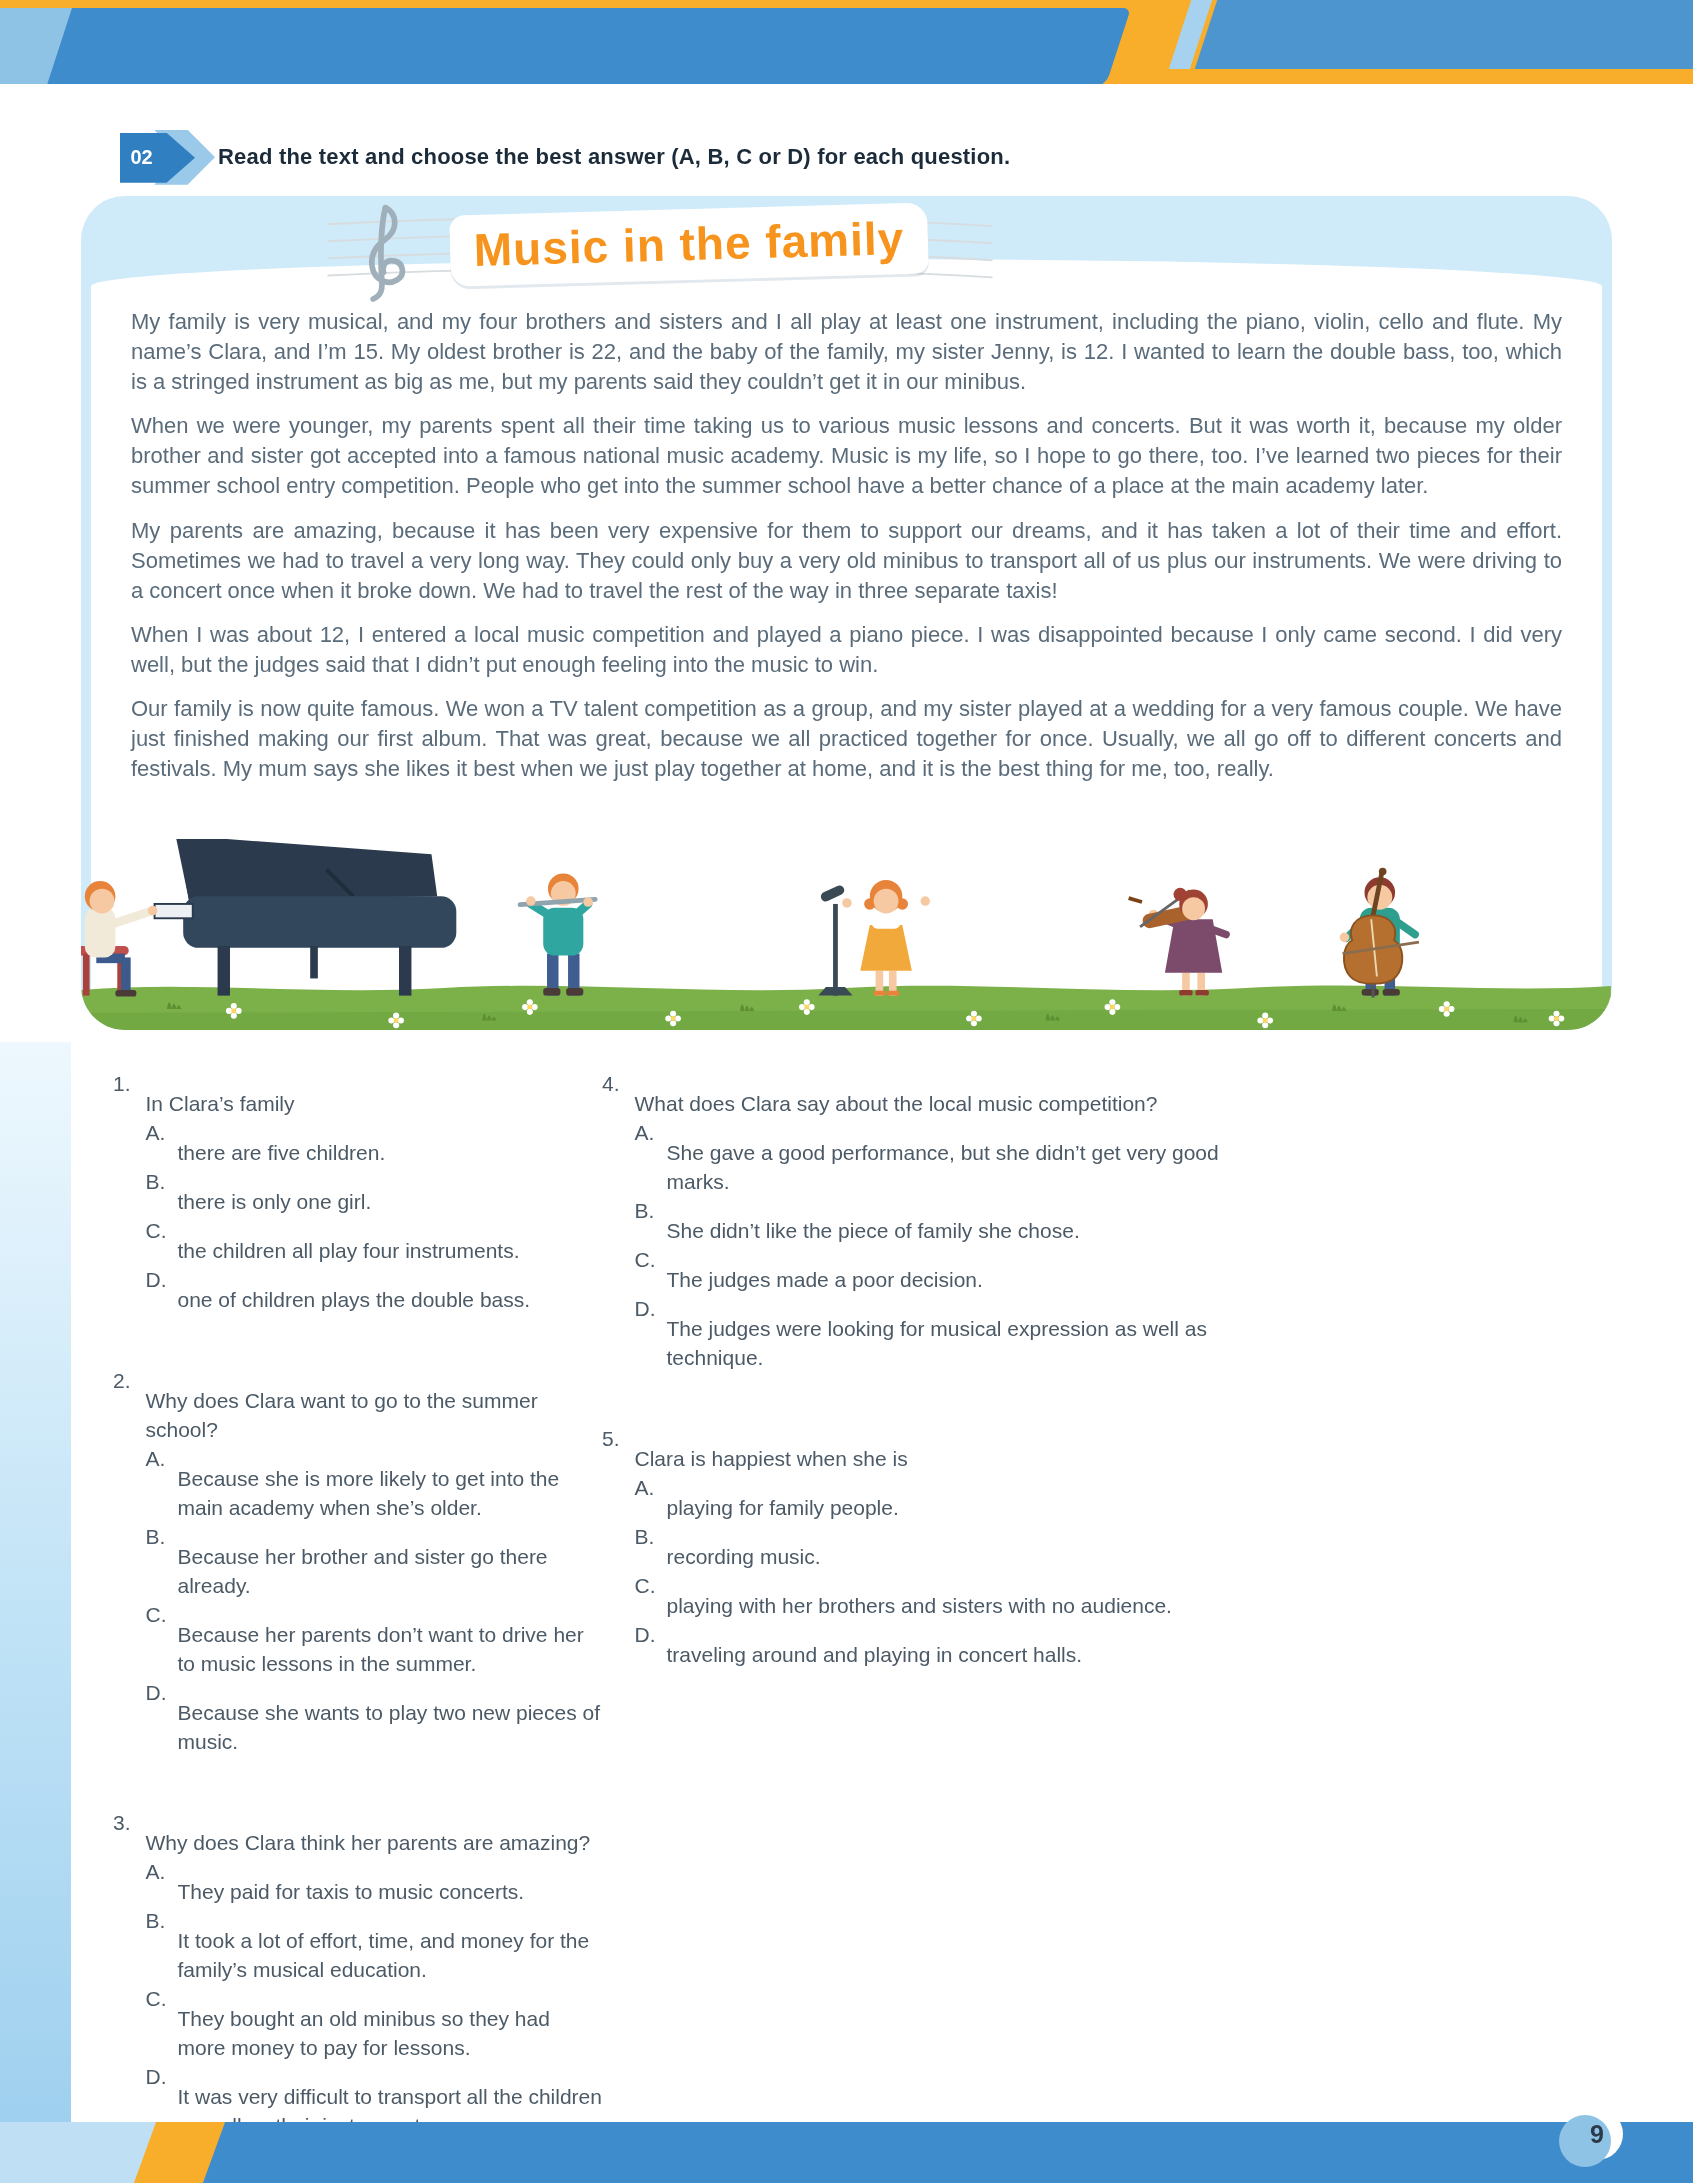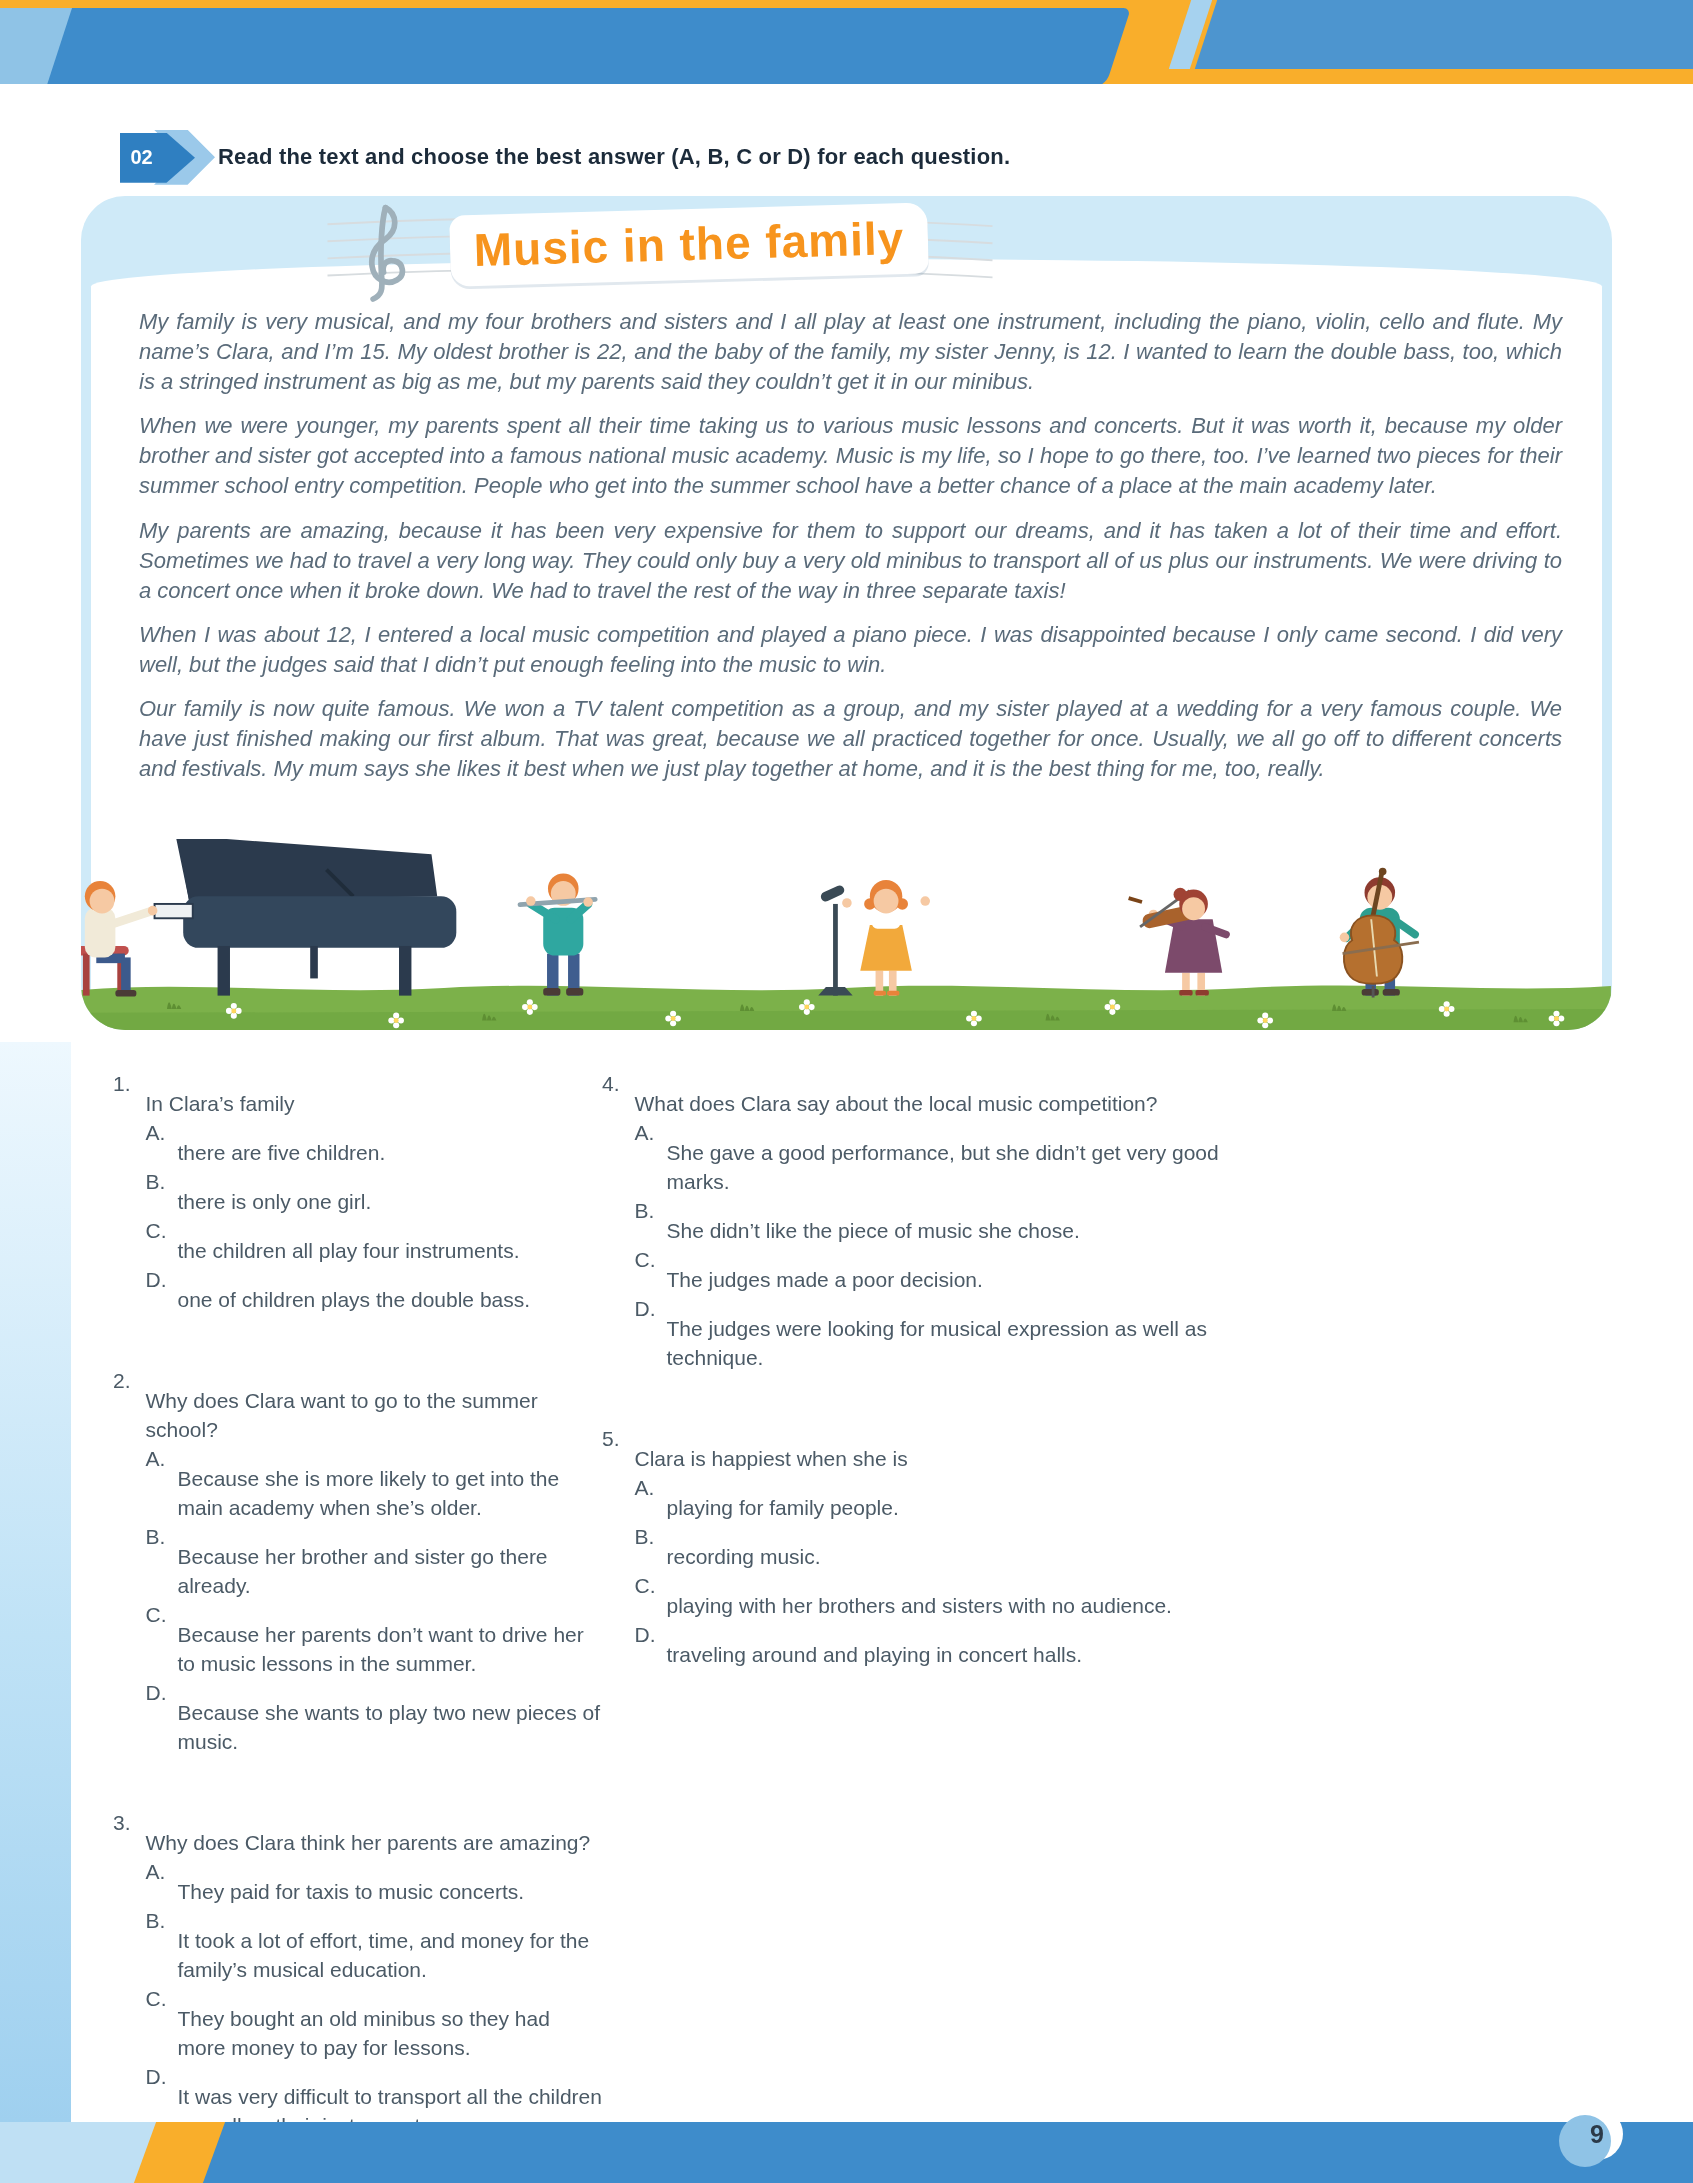--- a/index.html
+++ b/index.html
@@ -40,21 +40,21 @@
     border-radius: 100% 100% 36px 36px / 55px 55px 36px 36px; }
   .staff-lines { position: absolute; left: 235px; top: 13.4px; z-index: 1; }
   .clef { position: absolute; left: 275px; top: 0px; z-index: 2; }
   .title-banner { position: absolute; left: 369px; top: 5.7px; width: 478px; height: 84px; z-index: 3; }
   .ribbon { position: absolute; left: 0; right: 0; top: 7.6px; bottom: 5.7px; background: #ffffff;
     border-radius: 15.3px 21px 13.4px 19px; transform: rotate(-1.6deg);
     box-shadow: 0 2.9px 0 rgba(90,130,160,0.18); }
   .passage-title { position: relative; margin: 0; text-align: center; font-size: 46px; font-weight: 800;
     color: #f7941d; line-height: 84px; transform: rotate(-1.6deg); letter-spacing: 1px;
     text-shadow: 0 1.9px 0 rgba(255,255,255,0.9); }
-  .passage-body { position: absolute; top: 111px; left: 58px; right: 50px; z-index: 2; font-style: italic; }
+  .passage-body { position: absolute; top: 111px; left: 50px; right: 50px; z-index: 2; }
   .passage-body p { font-size: 22px; line-height: 30px; color: #5a6b7a; text-align: justify; margin: 0 0 14.3px 0; }
   .illustration { position: absolute; left: 0; right: 0; bottom: 0; height: 191px; z-index: 1; }
 
   
   .left-strip { position: absolute; left: 0; top: 1042px; bottom: 61px; width: 71px;
     background: linear-gradient(180deg, #eef8fe 0%, #bfe2f6 55%, #9fd0ef 100%); }
   .questions { position: absolute; top: 1069px; left: 113px; width: 1130px; display: flex; }
   .q-col { display: block; }
   .q-col-left { width: 489px; }
   .q-col-right { width: 640px; }
@@ -337,21 +337,21 @@
           <div class="q-head">
             <span class="q-num">4.</span>
             <span class="q-text">What does Clara say about the local music competition?</span>
           </div>
           <div class="option">
             <span class="opt-label">A.</span>
             <span class="q-text">She gave a good performance, but she didn’t get very good marks.</span>
           </div>
           <div class="option">
             <span class="opt-label">B.</span>
-            <span class="q-text">She didn’t like the piece of music she chose.</span>
+            <span class="q-text">She didn’t like the piece of family she chose.</span>
           </div>
           <div class="option">
             <span class="opt-label">C.</span>
             <span class="q-text">The judges made a poor decision.</span>
           </div>
           <div class="option">
             <span class="opt-label">D.</span>
             <span class="q-text">The judges were looking for musical expression as well as technique.</span>
           </div>
         </div>

